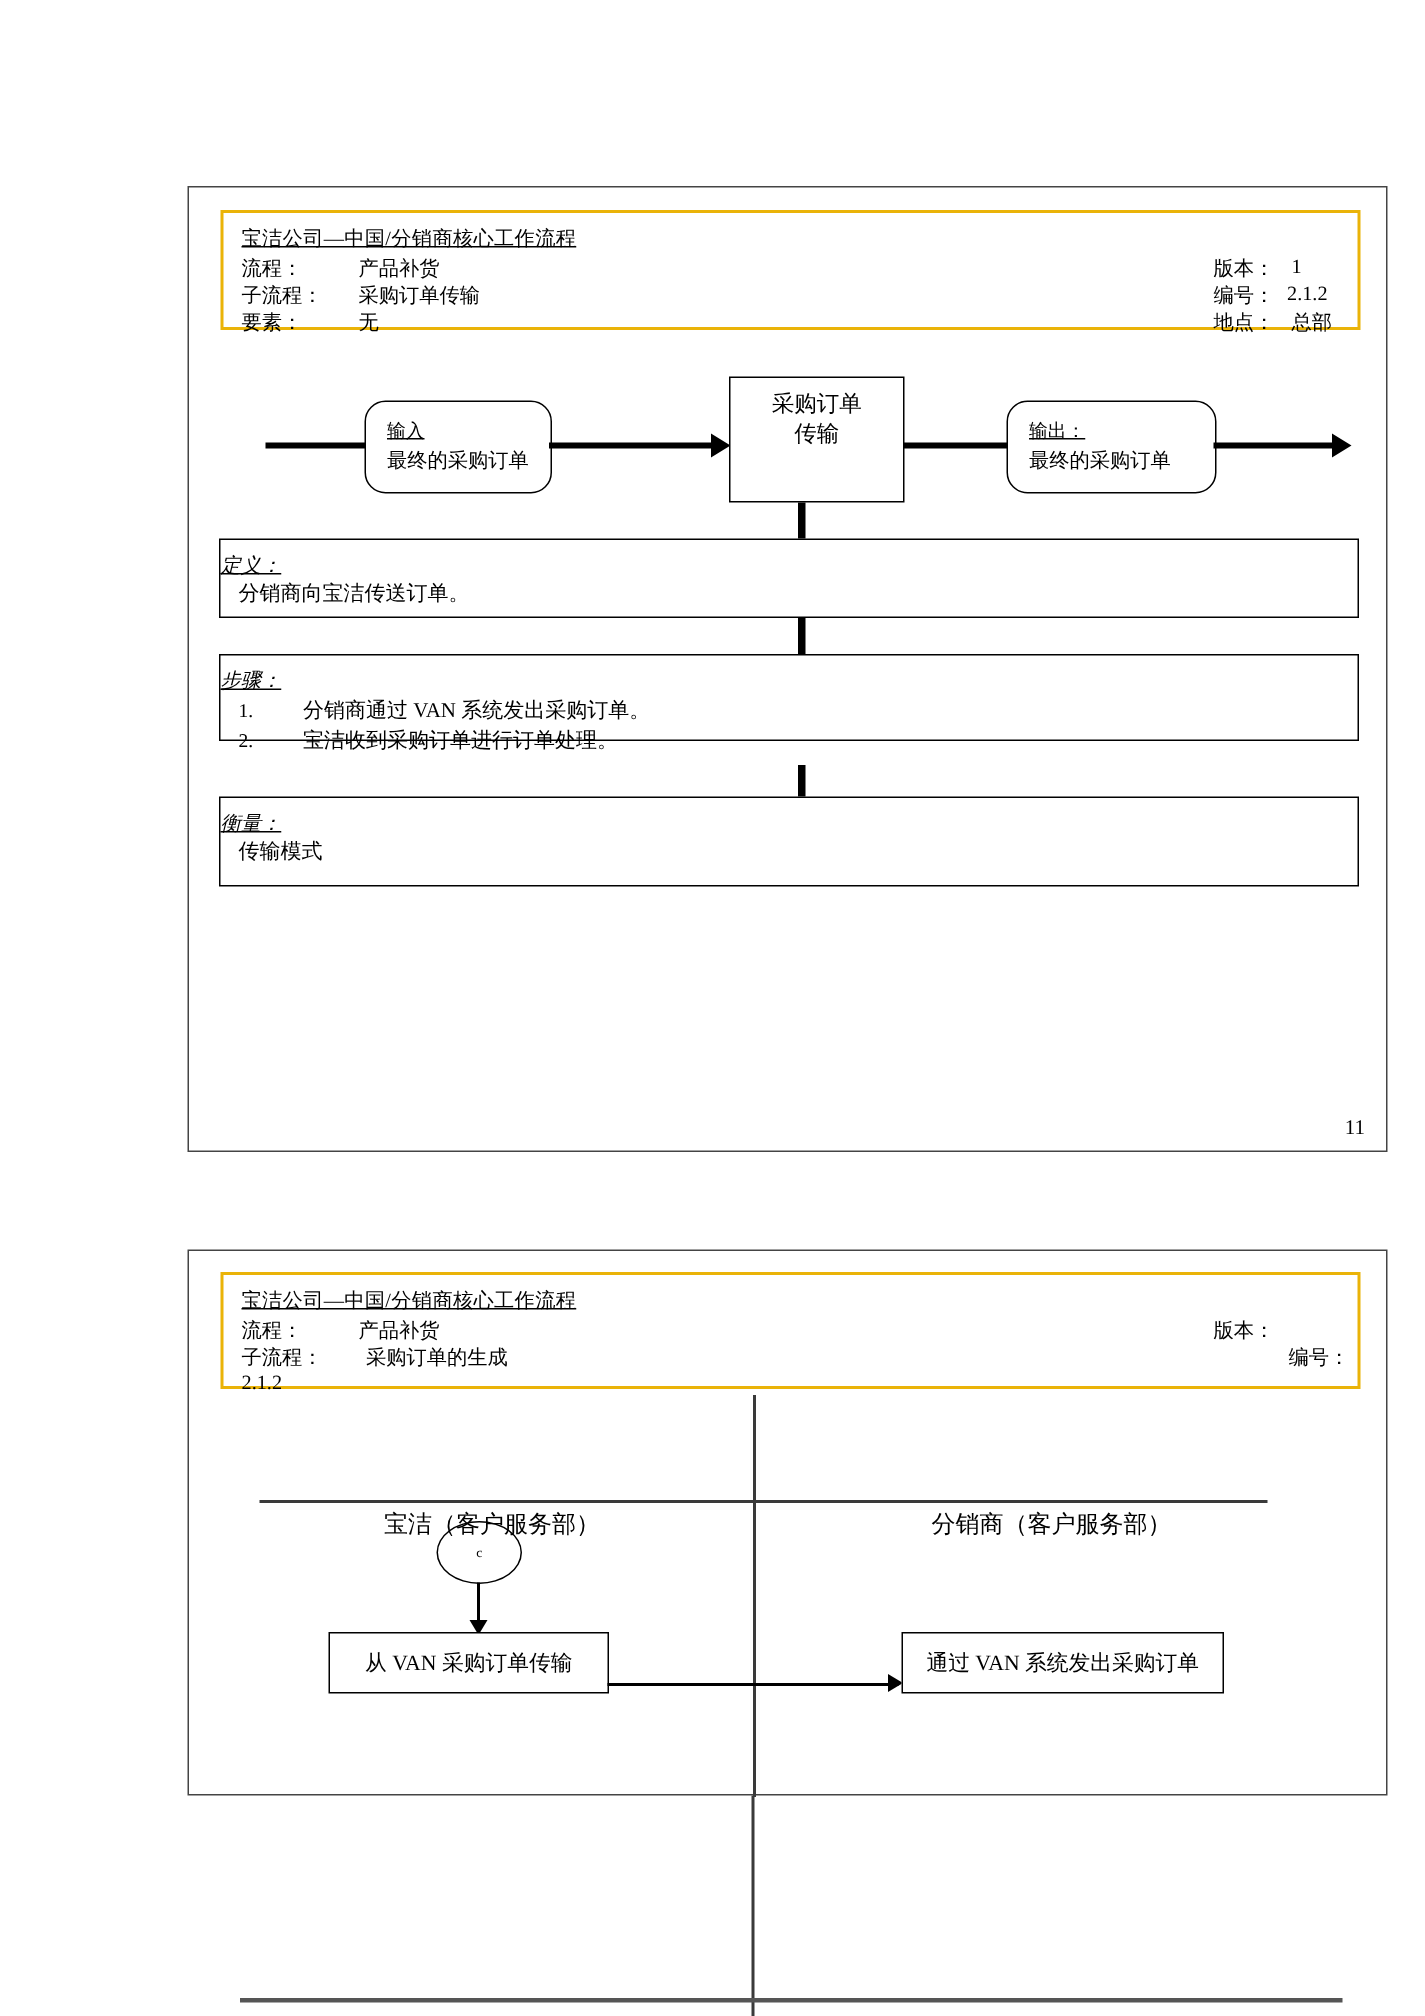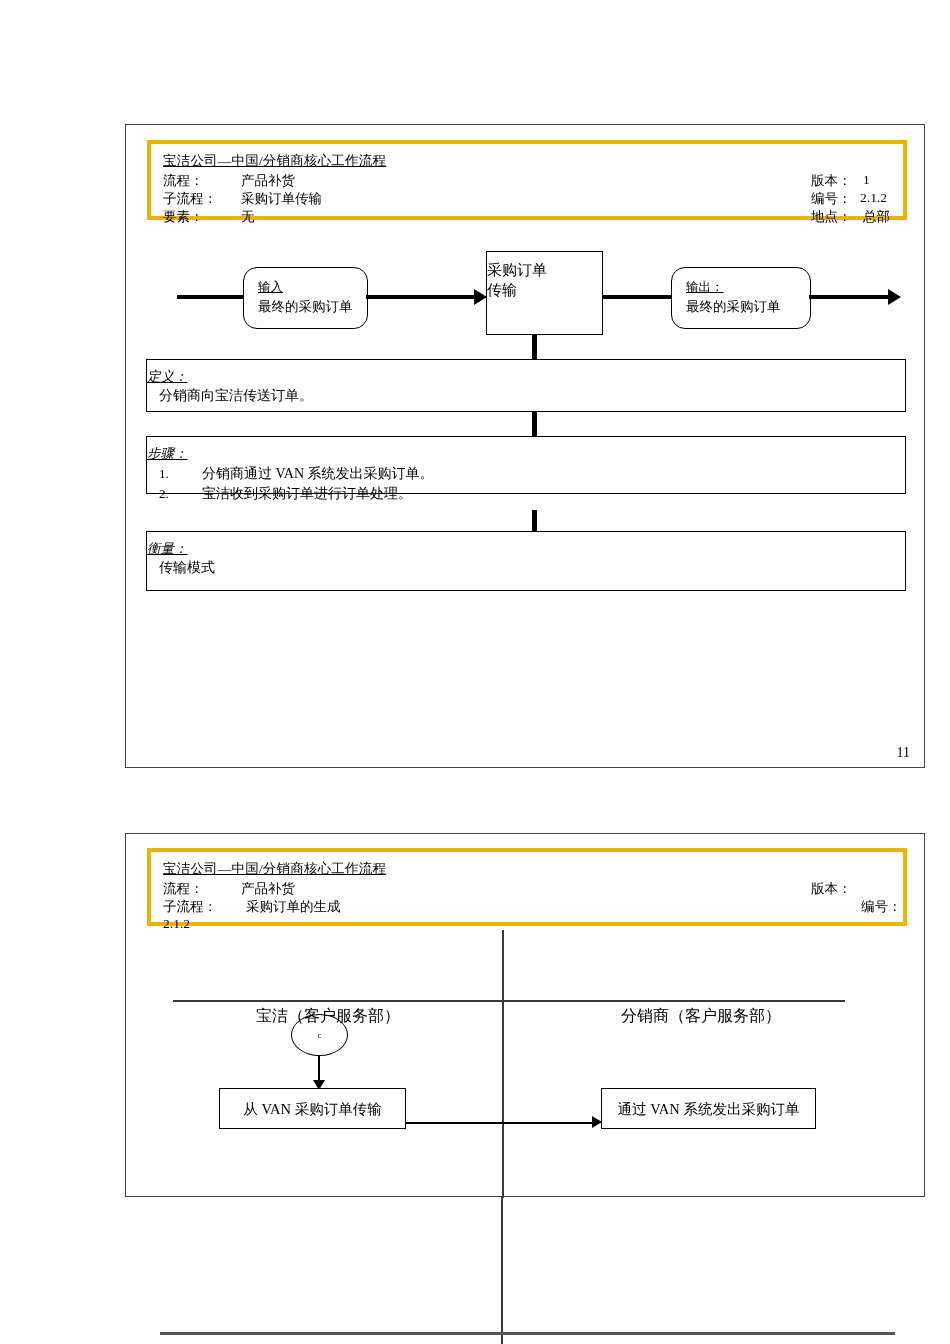--- a/index.html
+++ b/index.html
@@ -30,21 +30,21 @@
   #page-2 {
     left: 125px;
     top: 833px;
     width: 800px;
     height: 364px;
   }
 
   
   .header-box {
     position: absolute;
-    border: 4px solid #eab308;
+    border: 2px solid #eab308;
     box-sizing: border-box;
     background: #fff;
   }
   .hdr-title {
     position: absolute;
     text-decoration: underline;
     white-space: nowrap;
     font-size: 13.5px;
     letter-spacing: .2px;
   }
@@ -77,21 +77,21 @@
     left: 14px;
     top: 30px;
     font-size: 13.5px;
     white-space: nowrap;
   }
   .proc-box {
     position: absolute;
     border: 1.3px solid #000;
     box-sizing: border-box;
     background: #fff;
-    text-align: left;
+    text-align: center;
     font-size: 15px;
     line-height: 20px;
     padding-top: 8px;
   }
 
   .hline {
     position: absolute;
     background: #000;
     height: 4px;
   }

